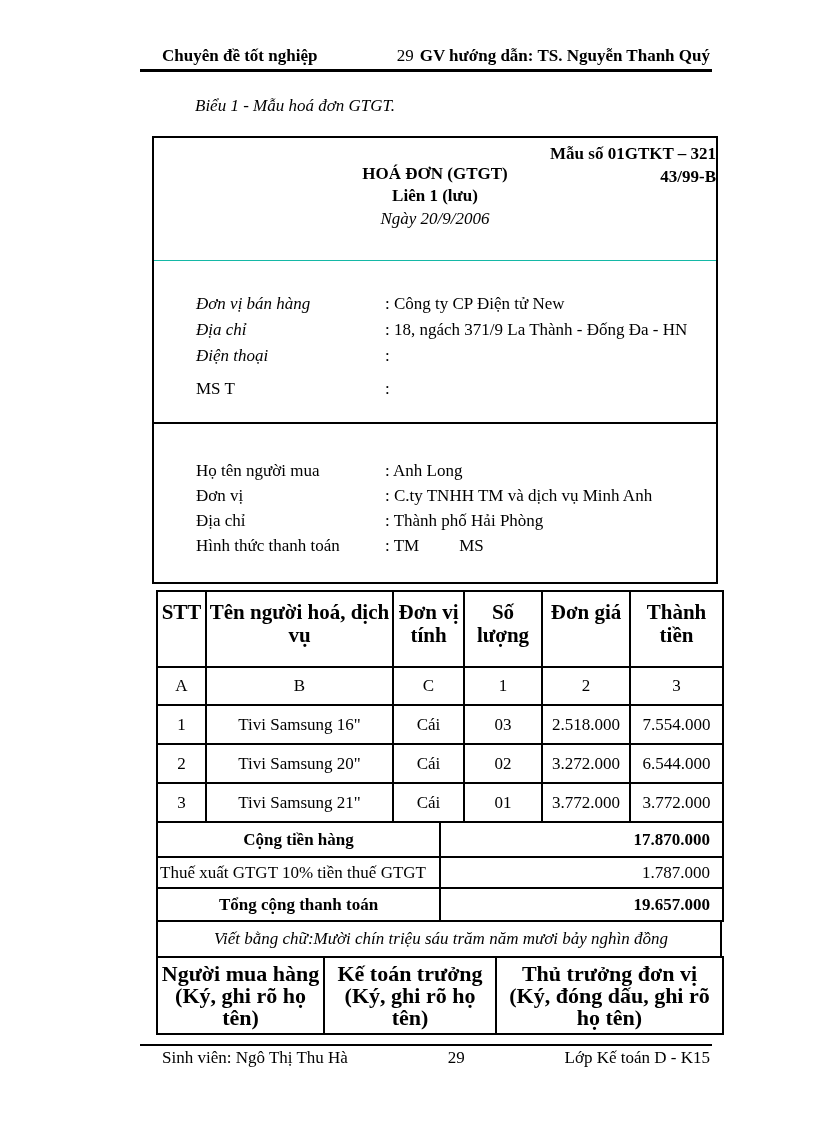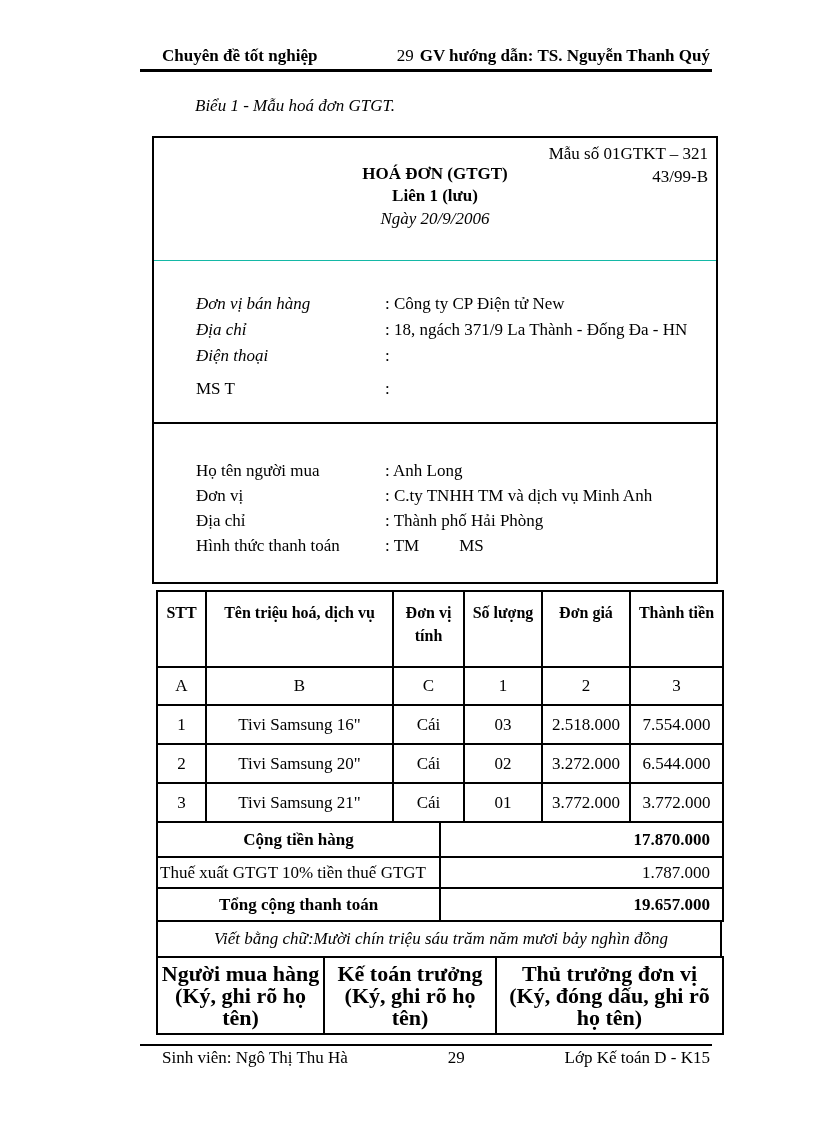--- a/index.html
+++ b/index.html
@@ -21,39 +21,39 @@
   .header-right { display:flex; align-items:flex-end; gap:6px; }
   .pg-num-top { font-weight:normal; }
   .header-rule { border-top:3px solid #000; margin-top:3px; }
 
   .caption { margin:24px 0 0 55px; font-style:italic; }
 
   
   .invoice-box { margin:20px 0 0 12px; width:566px; border:2px solid #000; }
   .sec { position:relative; }
   .sec1 { height:122px; text-align:center; }
-  .form-no { position:absolute; top:4px; right:8px; text-align:right; font-weight:normal; line-height:23px; }
+  .form-no { position:absolute; top:4px; right:0; text-align:right; font-weight:bold; line-height:23px; }
   .inv-title { padding-top:26px; font-size:17px; font-weight:bold; }
   .inv-lien { font-weight:bold; margin-top:2px; }
   .inv-date { font-style:italic; margin-top:3px; }
 
   .sec2 { border-top:1px solid #14b8a6; height:162px; padding:30px 0 0 42px; }
   .sec3 { border-top:2px solid #000; height:160px; padding:34px 0 0 42px; }
   .info-row { display:flex; line-height:26px; }
   .sec3 .info-row { line-height:25px; }
   .info-label { width:189px; flex:none; }
   .italic-lbl { font-style:italic; }
   .mst-row { margin-top:7px; }
   .payment-extra { margin-left:40px; }
 
   
   table { border-collapse:collapse; margin-left:16px; width:566px; table-layout:fixed; }
   td { border:2px solid #000; text-align:center; vertical-align:middle; overflow:hidden; }
   .items-table { margin-top:6px; }
-  .items-table .hdr td { font-weight:bold; height:76px; vertical-align:top; padding-top:9px; line-height:23px; font-size:16px; }
+  .items-table .hdr td { font-weight:bold; height:76px; vertical-align:top; padding-top:9px; line-height:23px; font-size:21px; }
   .items-table .code td { height:38px; }
   .items-table .data td { height:39px; }
   .totals-table { margin-top:-2px; }
   .totals-table td { height:35px; }
   .totals-table .r2 td { height:31px; }
   .totals-table .r3 td { height:33px; }
   .tot-label-bold { font-weight:bold; }
   .tot-label-plain { text-align:left; padding-left:2px; }
   .tot-value { text-align:right; padding-right:12px; }
   .tot-value.bold { font-weight:bold; }
@@ -142,21 +142,21 @@
       <col style="width:49px">
         <col style="width:187px">
         <col style="width:71px">
       <col style="width:78px">
         <col style="width:88px">
         <col style="width:93px">
     </colgroup>
     <tbody>
         <tr class="hdr">
       <td>STT</td>
-      <td>Tên triệu hoá, dịch vụ</td>
+      <td>Tên người hoá, dịch vụ</td>
       <td>Đơn vị tính</td>
       <td>Số lượng</td>
       <td>Đơn giá</td>
       <td>Thành tiền</td>
     </tr>
     <tr class="code">
       <td>A</td>
       <td>B</td>
       <td>C</td>
       <td>1</td>

